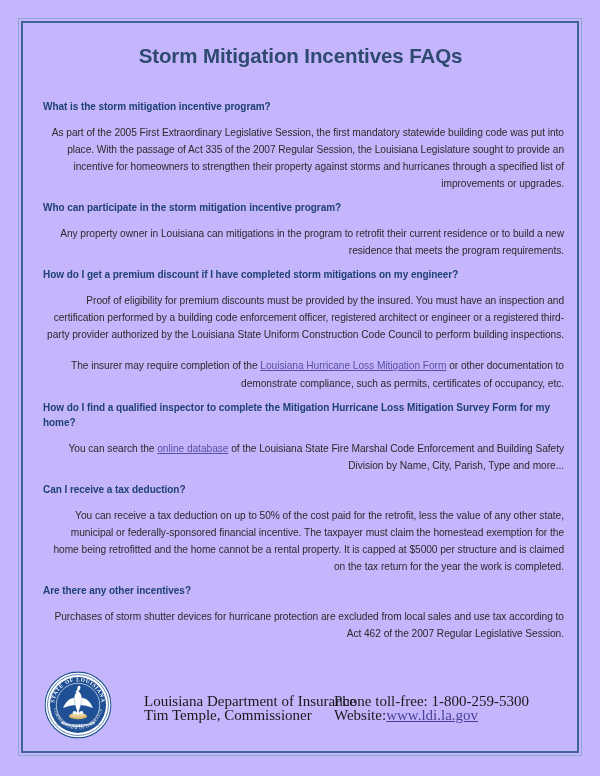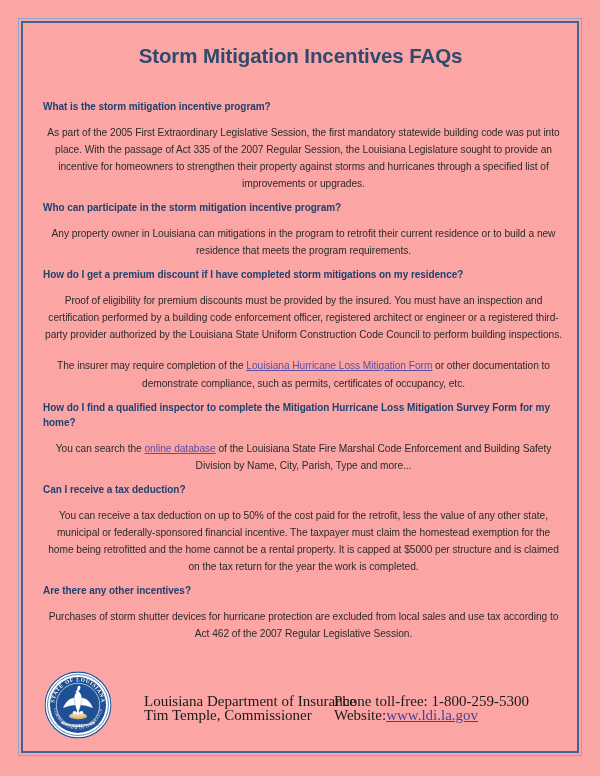--- a/index.html
+++ b/index.html
@@ -10,21 +10,21 @@
   body {
     width: 600px;
     height: 776px;
     font-family: "Liberation Sans", sans-serif;
     -webkit-font-smoothing: antialiased;
   }
   .page {
     position: relative;
     width: 600px;
     height: 776px;
-    background: #fca5a5;
+    background: #c4b5fd;
     box-sizing: border-box;
     overflow: hidden;
   }
   
   .border-outer {
     position: absolute;
     left: 18px;
     top: 18px;
     width: 564px;
     height: 738px;
@@ -77,21 +77,21 @@
     margin: 0 0 9px 0;
     letter-spacing: -0.05px;
   }
 
   .answer {
     color: #2b2b2b;
     font-size: 10.2px;
     line-height: 17.2px;
     margin: 0 0 14px 0;
     letter-spacing: -0.05px;
-    text-align: center;
+    text-align: right;
   }
   .answer:last-child { margin-bottom: 0; }
 
   .faq-item { margin-bottom: 8px; }
 
   a.doclink {
     color: #5a4fa3;
     text-decoration: underline;
     text-underline-offset: 1px;
   }
@@ -157,21 +157,21 @@
         <p class="question">What is the storm mitigation incentive program?</p>
         <p class="answer">As part of the 2005 First Extraordinary Legislative Session, the first mandatory statewide building code was put into place. With the passage of Act 335 of the 2007 Regular Session, the Louisiana Legislature sought to provide an incentive for homeowners to strengthen their property against storms and hurricanes through a specified list of improvements or upgrades.</p>
       </div>
 
       <div class="faq-item">
         <p class="question">Who can participate in the storm mitigation incentive program?</p>
         <p class="answer">Any property owner in Louisiana can mitigations in the program to retrofit their current residence or to build a new residence that meets the program requirements.</p>
       </div>
 
       <div class="faq-item">
-        <p class="question">How do I get a premium discount if I have completed storm mitigations on my residence?</p>
+        <p class="question">How do I get a premium discount if I have completed storm mitigations on my engineer?</p>
         <p class="answer">Proof of eligibility for premium discounts must be provided by the insured. You must have an inspection and certification performed by a building code enforcement officer, registered architect or engineer or a registered third-party provider authorized by the Louisiana State Uniform Construction Code Council to perform building inspections.</p>
         <p class="answer"><span>The insurer may require completion of the </span><a class="doclink" href="#">Louisiana Hurricane Loss Mitigation Form</a><span> or other documentation to demonstrate compliance, such as permits, certificates of occupancy, etc.</span></p>
       </div>
 
       <div class="faq-item">
         <p class="question">How do I find a qualified inspector to complete the Mitigation Hurricane Loss Mitigation Survey Form for my home?</p>
         <p class="answer"><span>You can search the </span><a class="doclink" href="#">online database</a><span> of the Louisiana State Fire Marshal Code Enforcement and Building Safety Division by Name, City, Parish, Type and more...</span></p>
       </div>
 
       <div class="faq-item">

